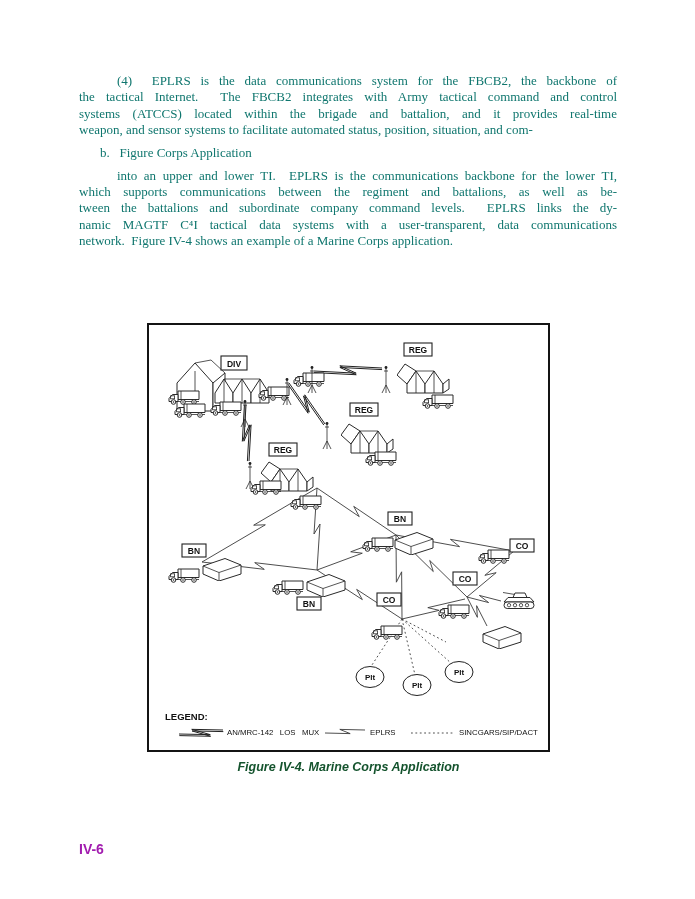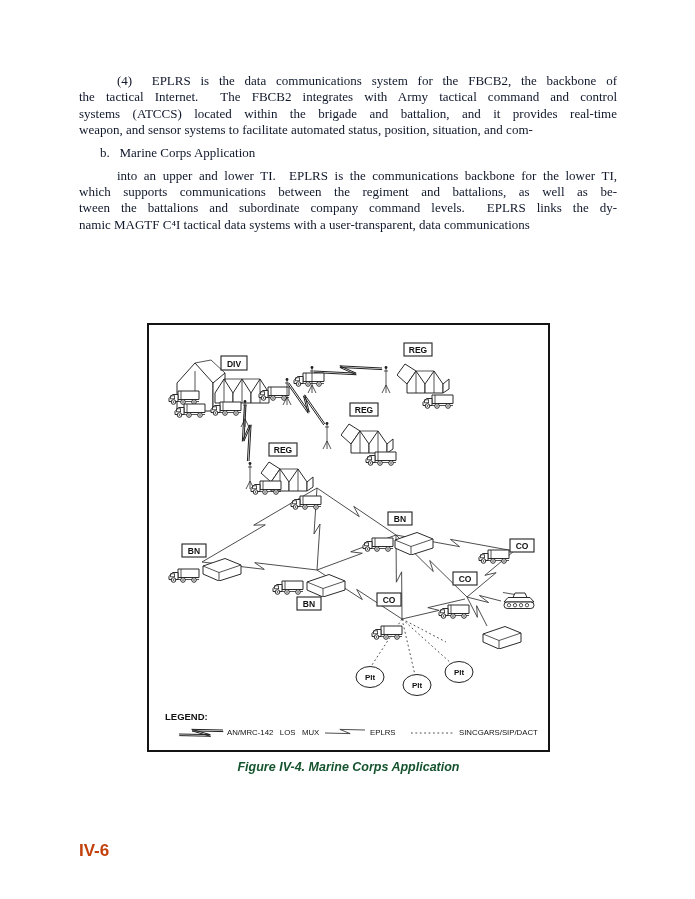--- a/index.html
+++ b/index.html
@@ -1,33 +1,33 @@
 <!DOCTYPE html>
 <html><head>
 <meta charset="utf-8">
 <style>
   html,body{margin:0;padding:0;background:#ffffff;}
   body{width:695px;height:899px;position:relative;font-family:"Liberation Serif","DejaVu Serif",serif;}
   .page{position:absolute;inset:0;background:#fff;overflow:hidden;}
 
   
-  .body-text{position:absolute;left:79px;top:73px;width:538px;font-size:13px;line-height:16.35px;color:#0f172a;}
+  .body-text{position:absolute;left:79px;top:73px;width:538px;font-size:13px;line-height:16.35px;color:#0f766e;}
   .para .tline{white-space:pre-wrap;text-align:justify;text-align-last:justify;}
   .para .tline:first-child{text-indent:38px;}
   .para .tline:last-child{text-align-last:left;}
   .heading{margin:7px 0 6px 0;padding-left:21px;white-space:pre-wrap;}
 
   
   .figure{position:absolute;left:147px;top:323px;width:399px;height:425px;border:2px solid #141414;background:#fff;}
   .figure svg{display:block;width:399px;height:425px;}
   .caption{position:absolute;left:147px;top:760px;width:403px;text-align:center;
            font-family:"Liberation Sans","DejaVu Sans",sans-serif;font-weight:bold;font-style:italic;
            font-size:12.5px;color:#14532d;}
   .pagenum{position:absolute;left:79px;top:841px;font-family:"Liberation Sans","DejaVu Sans",sans-serif;
-           font-weight:bold;font-size:17px;color:#c2410c;}
+           font-weight:bold;font-size:14px;color:#a21caf;}
 
   
   .shape{fill:#ffffff;stroke:#2a2a2a;stroke-width:1;stroke-linejoin:round;}
   .thin{fill:none;stroke:#2a2a2a;stroke-width:0.8;}
   .hubdot{fill:#222;stroke:none;}
   .ln{fill:none;stroke:#3a3a3a;stroke-width:0.9;stroke-linejoin:round;}
   .mux{fill:none;stroke:#222;stroke-width:1;stroke-linejoin:round;}
   .dot{fill:none;stroke:#3a3a3a;stroke-width:0.9;stroke-dasharray:1.8 2.6;}
   .nlabel rect{fill:#fff;stroke:#222;stroke-width:1.1;}
   .nlabel text{font-family:"Liberation Sans","DejaVu Sans",sans-serif;font-weight:bold;font-size:8.5px;
@@ -43,26 +43,27 @@
 
 <div class="page">
 
   <div class="body-text">
     <div class="para">
         <div class="tline">(4)  EPLRS is the data communications system for the FBCB2, the backbone of</div>
         <div class="tline">the tactical Internet.  The FBCB2 integrates with Army tactical command and control</div>
         <div class="tline">systems (ATCCS) located within the brigade and battalion, and it provides real-time</div>
         <div class="tline">weapon, and sensor systems to facilitate automated status, position, situation, and com-</div>
       </div>
-    <div class="heading">b.   Marine Corps Application</div>
+    <div class="heading">b.   Figure Corps Application</div>
     <div class="para">
         <div class="tline">into an upper and lower TI.  EPLRS is the communications backbone for the lower TI,</div>
         <div class="tline">which supports communications between the regiment and battalions, as well as be-</div>
         <div class="tline">tween the battalions and subordinate company command levels.  EPLRS links the dy-</div>
         <div class="tline">namic MAGTF C⁴I tactical data systems with a user-transparent, data communications</div>
+        <div class="tline">network.  Figure IV-4 shows an example of a Marine Corps application.</div>
       </div>
   </div>
 
   <div class="figure">
     <svg viewBox="0 0 399 425">
       <defs>
         <symbol id="sym-house" viewBox="0 0 52 56">
           <path class="shape" d="M2,54 L2,26 L20,6 L38,26 L38,54 Z"></path>
           <path class="shape" d="M38,26 L50,16 L50,44 L38,54 Z"></path>
           <path class="thin" d="M20,6 L36,3 L50,16 M20,14 L20,54"></path>

